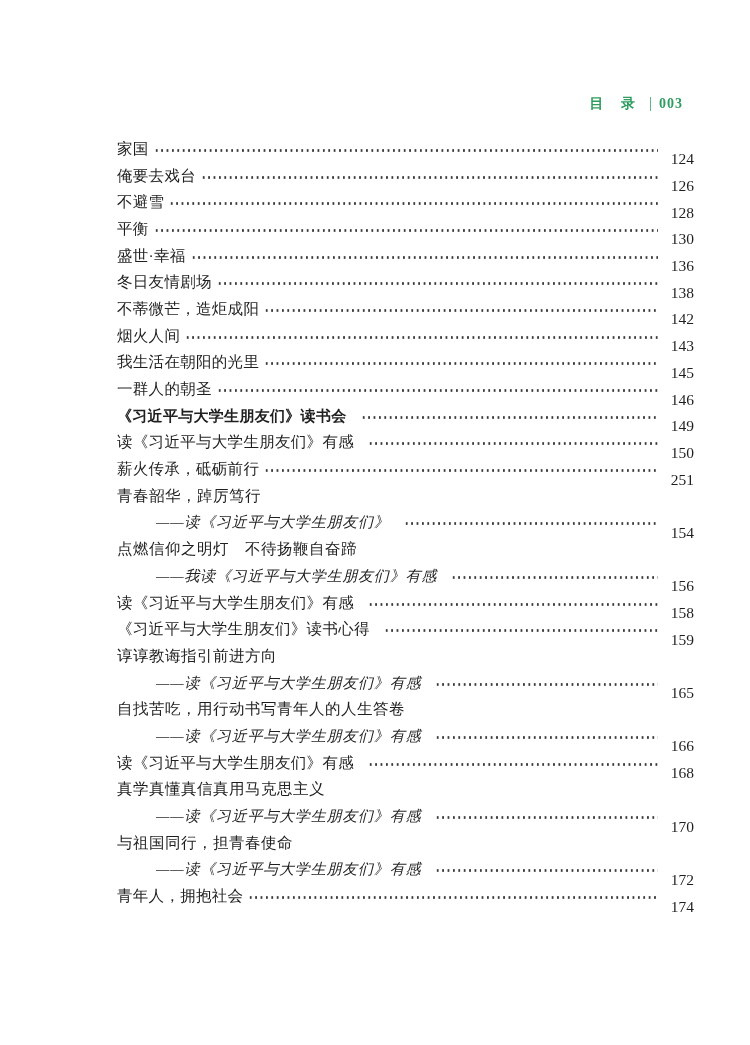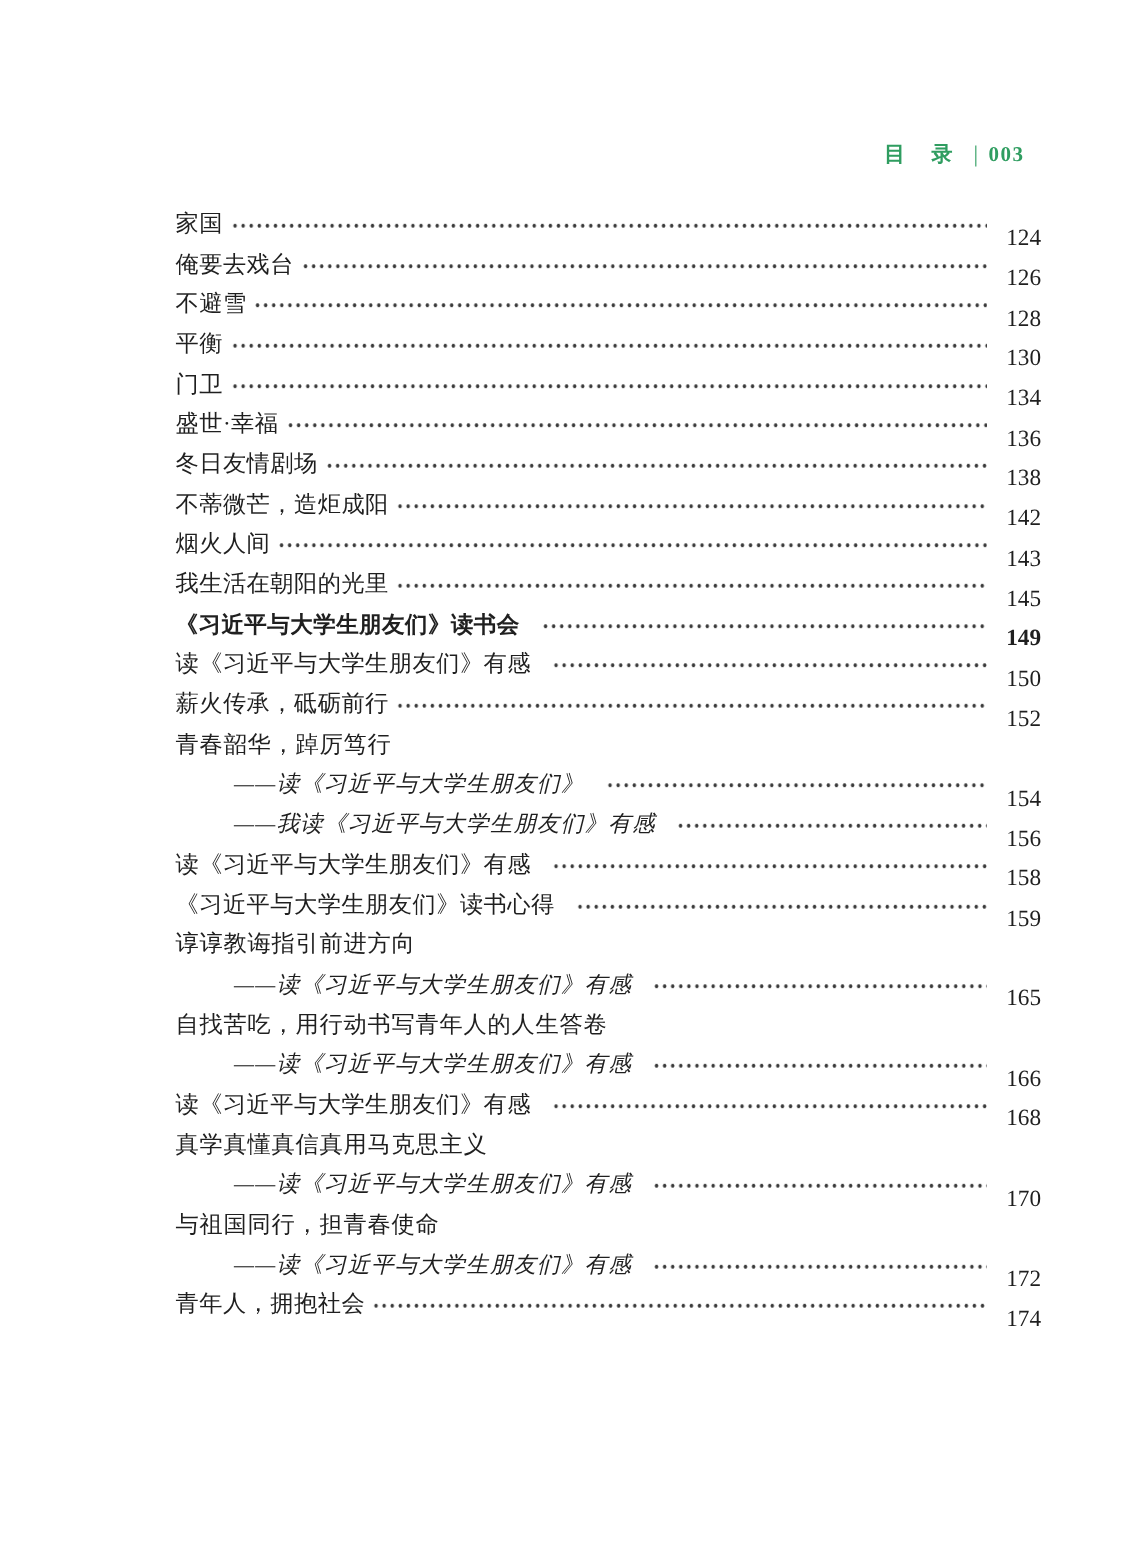--- a/index.html
+++ b/index.html
@@ -82,21 +82,21 @@
     margin-top: 20px;
   }
   
   .entry-bold {
     font-family: "Liberation Sans", "DejaVu Sans", sans-serif;
     font-weight: 700;
     font-size: 15px;
   }
   .entry-bold .pagenum {
     font-family: "Liberation Serif", "DejaVu Serif", serif;
-    font-weight: 700;
+    font-weight: 400;
   }
   
   .title .label { letter-spacing: 0.5px; }
   
   .subtitle .label {
     padding-left: 39px;
     font-style: italic;
     font-size: 15px;
     letter-spacing: 0.8px;
   }
@@ -127,25 +127,20 @@
         <span class="label">不避雪</span>
         <span class="leader"></span>
         <span class="pagenum">128</span>
       </div>
       <div class="row entry">
         <span class="label">平衡</span>
         <span class="leader"></span>
         <span class="pagenum">130</span>
       </div>
       <div class="row entry">
-        <span class="label">门卫</span>
-        <span class="leader"></span>
-        <span class="pagenum">134</span>
-      </div>
-      <div class="row entry">
         <span class="label">盛世·幸福</span>
         <span class="leader"></span>
         <span class="pagenum">136</span>
       </div>
       <div class="row entry">
         <span class="label">冬日友情剧场</span>
         <span class="leader"></span>
         <span class="pagenum">138</span>
       </div>
       <div class="row entry">
@@ -155,44 +150,52 @@
       </div>
       <div class="row entry">
         <span class="label">烟火人间</span>
         <span class="leader"></span>
         <span class="pagenum">143</span>
       </div>
       <div class="row entry">
         <span class="label">我生活在朝阳的光里</span>
         <span class="leader"></span>
         <span class="pagenum">145</span>
+      </div>
+      <div class="row entry">
+        <span class="label">一群人的朝圣</span>
+        <span class="leader"></span>
+        <span class="pagenum">146</span>
       </div>
       <div class="row entry-bold">
         <span class="label">《习近平与大学生朋友们》读书会</span>
         <span class="leader gapped"></span>
         <span class="pagenum">149</span>
       </div>
       <div class="row entry">
         <span class="label">读《习近平与大学生朋友们》有感</span>
         <span class="leader gapped"></span>
         <span class="pagenum">150</span>
       </div>
       <div class="row entry">
         <span class="label">薪火传承，砥砺前行</span>
         <span class="leader"></span>
-        <span class="pagenum">152</span>
+        <span class="pagenum">251</span>
       </div>
       <div class="row title">
         <span class="label">青春韶华，踔厉笃行</span>
       </div>
       <div class="row subtitle">
         <span class="label">——读《习近平与大学生朋友们》</span>
         <span class="leader gapped"></span>
         <span class="pagenum">154</span>
       </div>
+      <div class="row title">
+        <span class="label">点燃信仰之明灯　不待扬鞭自奋蹄</span>
+      </div>
       <div class="row subtitle">
         <span class="label">——我读《习近平与大学生朋友们》有感</span>
         <span class="leader gapped"></span>
         <span class="pagenum">156</span>
       </div>
       <div class="row entry">
         <span class="label">读《习近平与大学生朋友们》有感</span>
         <span class="leader gapped"></span>
         <span class="pagenum">158</span>
       </div>

